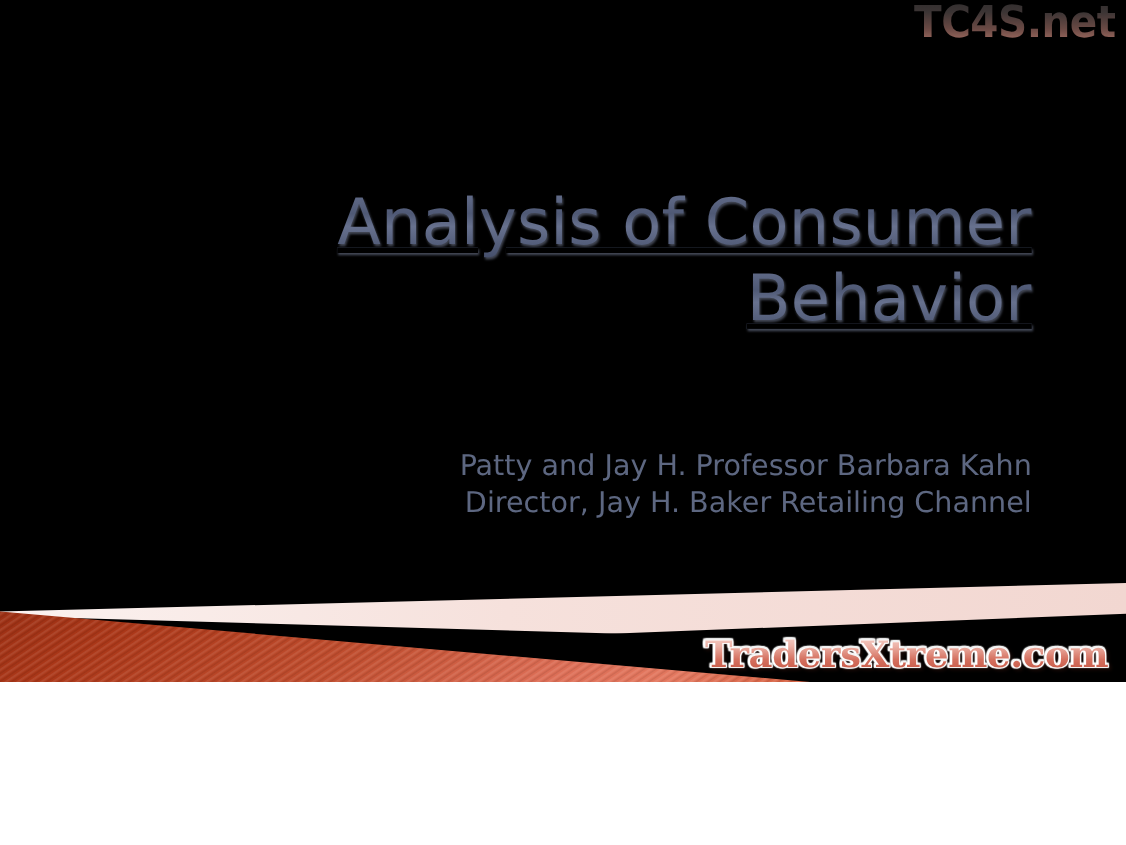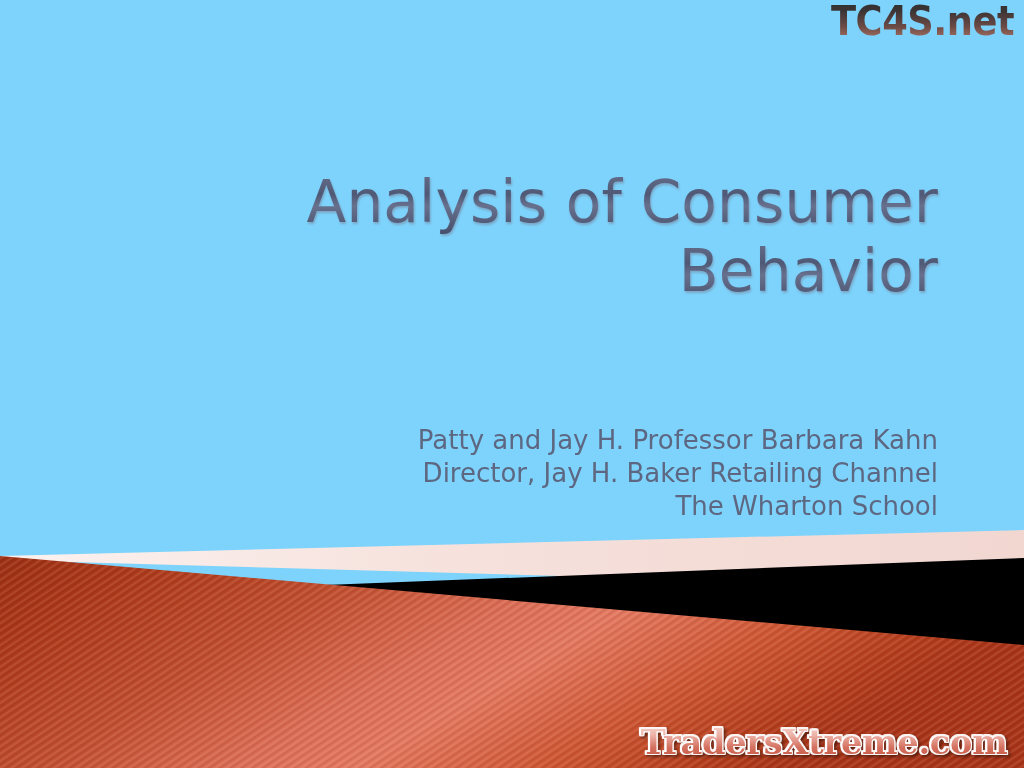--- a/index.html
+++ b/index.html
@@ -7,22 +7,22 @@
     padding: 0;
     background: #ffffff;
   }
   body {
     font-family: "Liberation Sans", sans-serif;
   }
 
   #slide {
     position: relative;
     width: 1024px;
-    height: 768px;
-    background: #7dd3fc;
+    height: 620px;
+    background: #000000;
     overflow: hidden;
   }
 
   
   .tc4s-watermark {
     position: absolute;
     top: -2px;
     right: 10px;
     font-family: "DejaVu Sans", sans-serif;
     font-weight: bold;
@@ -41,20 +41,21 @@
     white-space: nowrap;
   }
 
   
   .title-block {
     position: absolute;
     left: 60px;
     right: 86px;
     top: 168px;
     text-align: right;
+    text-decoration: underline;
   }
   .title-line {
     font-family: "DejaVu Sans", sans-serif;
     font-weight: 400;
     font-size: 58px;
     line-height: 69px;
     letter-spacing: 0.2px;
     color: #59637f;
     background-image: linear-gradient(to bottom,
         #6a7492 0%, #4f5975 38%, #67718e 55%, #424c68 100%);
@@ -66,21 +67,20 @@
     white-space: nowrap;
   }
 
   
   .subtitle-block {
     position: absolute;
     left: 60px;
     right: 86px;
     top: 408px;
     text-align: right;
-    margin-top: 16px;
   }
   .subtitle-line {
     font-family: "DejaVu Sans", sans-serif;
     font-weight: 400;
     font-size: 26px;
     line-height: 33px;
     color: #5d6781;
     white-space: nowrap;
   }
 
@@ -205,18 +205,17 @@
 
   <div class="title-block">
     <div class="title-line">Analysis of Consumer</div>
     <div class="title-line">Behavior</div>
   </div>
 
 
   <div class="subtitle-block">
     <div class="subtitle-line">Patty and Jay H. Professor Barbara Kahn</div>
     <div class="subtitle-line">Director, Jay H. Baker Retailing Channel</div>
-    <div class="subtitle-line">The Wharton School</div>
   </div>
 
   <div class="tx-watermark">TradersXtreme.com</div>
 
 </div>
 
 </body></html>

